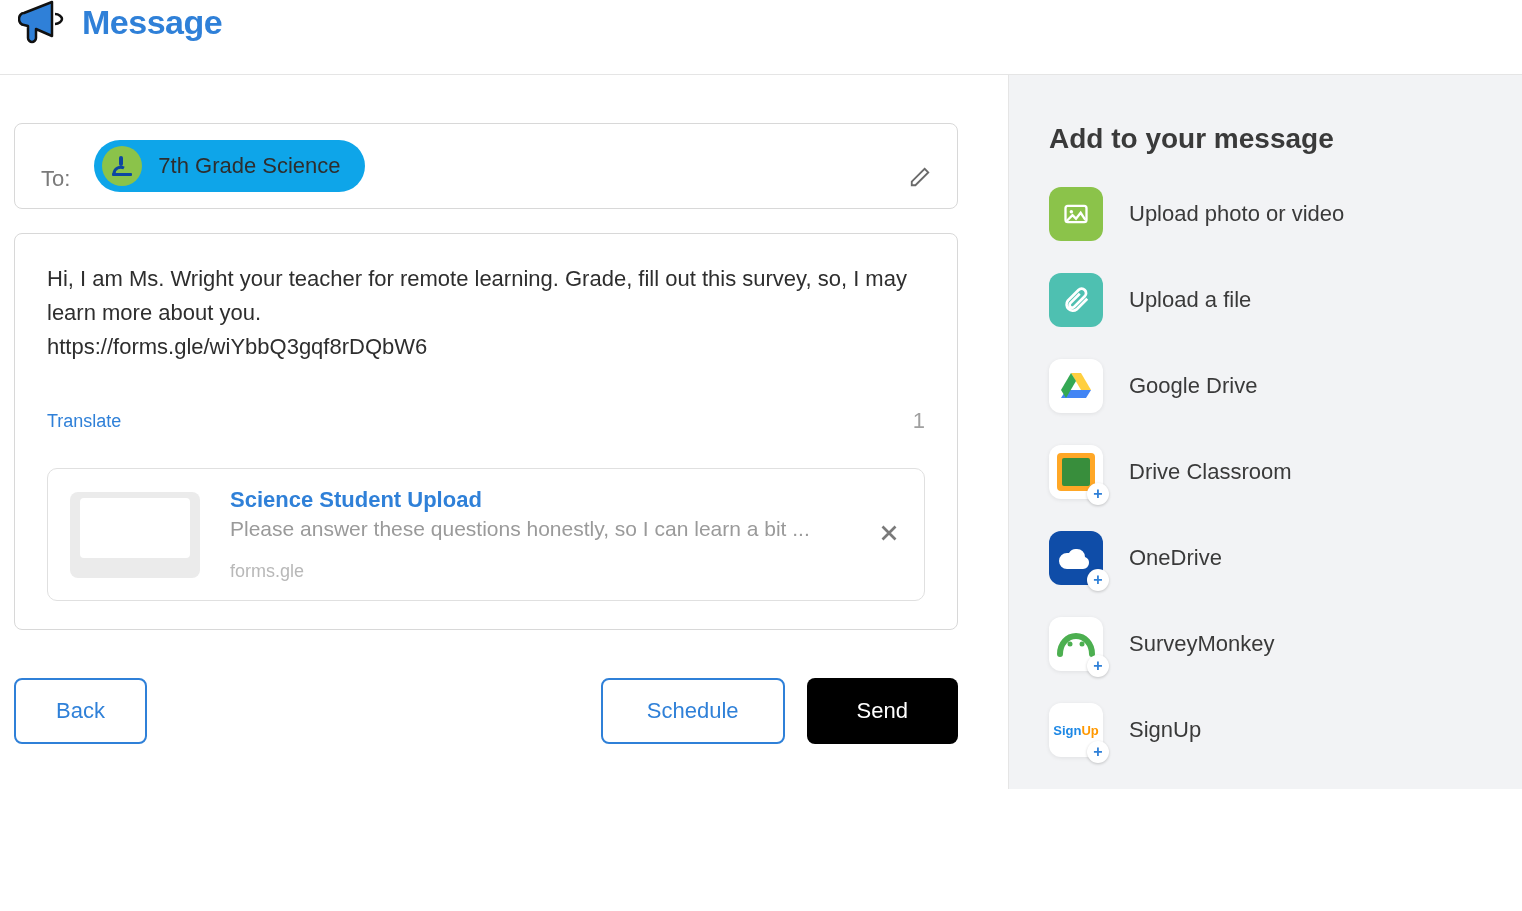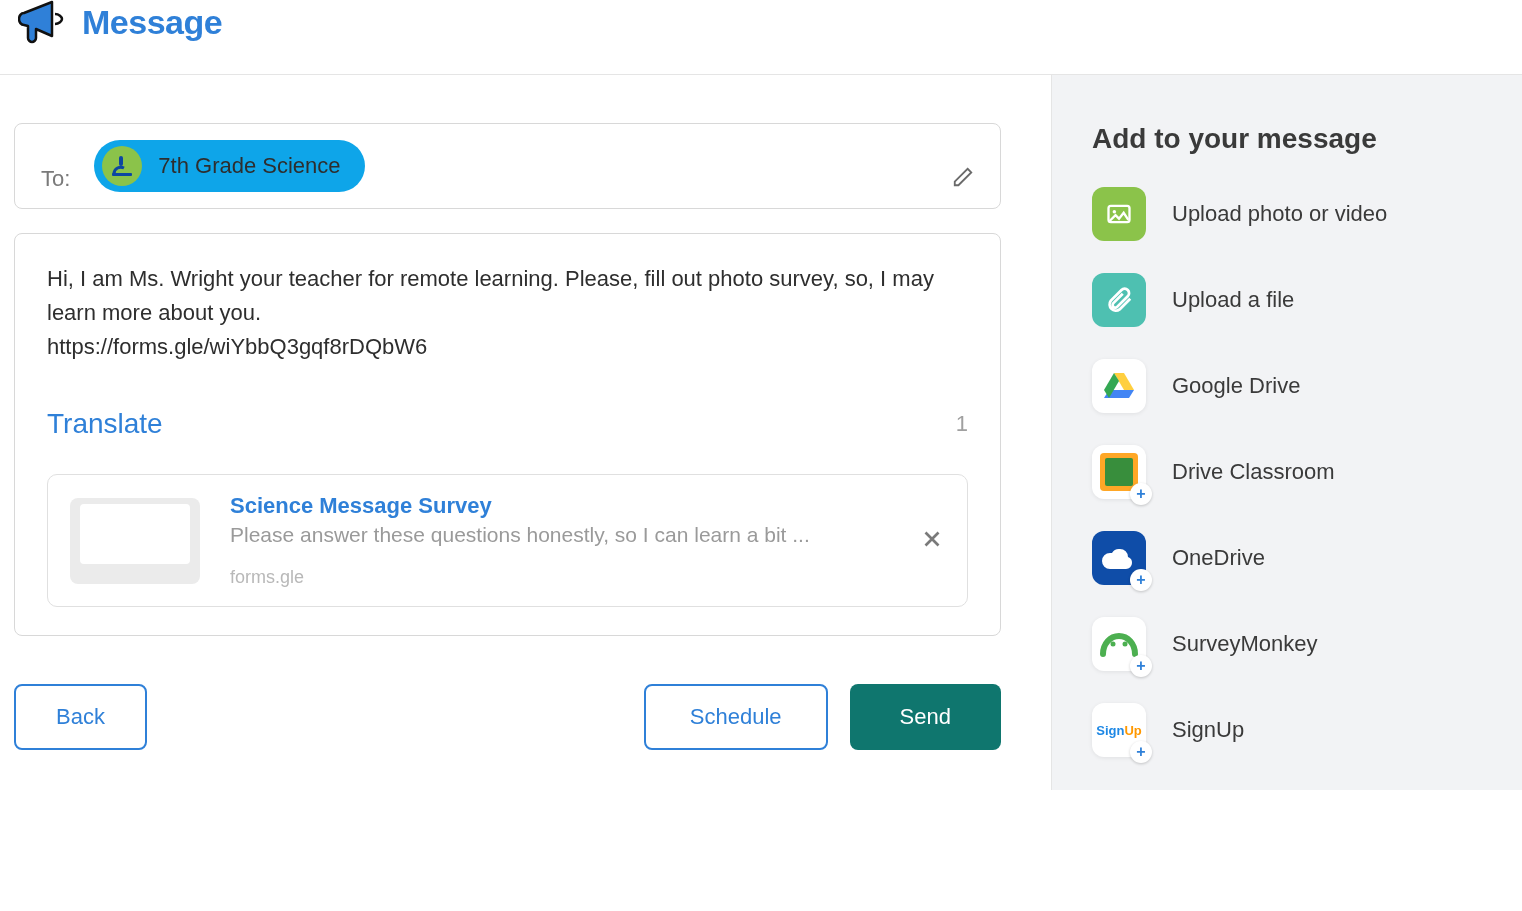--- a/index.html
+++ b/index.html
@@ -1,21 +1,21 @@
 <!DOCTYPE html>
 <html><head>
 <meta charset="utf-8">
 <style>
 * { box-sizing: border-box; margin: 0; padding: 0; }
 body { font-family: -apple-system, BlinkMacSystemFont, "Segoe UI", Helvetica, Arial, sans-serif; background: #fff; color: #2e2e2e; width: 1522px; }
 .page-header { display: flex; align-items: center; padding: 0 18px 30px 18px; border-bottom: 1px solid #e5e5e5; }
 .page-title { color: #2f80d8; font-size: 34px; font-weight: 700; margin-left: 18px; letter-spacing: -0.5px; }
 .layout { display: flex; }
 .main { flex: 1; padding: 48px 50px 40px 14px; }
-.sidebar { width: 471px; background: #f2f3f5; border-left: 1px solid #e5e5e5; padding: 48px 40px 0 40px; }
+.sidebar { width: 514px; background: #f2f3f5; border-left: 1px solid #e5e5e5; padding: 48px 40px 0 40px; }
 .sidebar-title { font-size: 28px; font-weight: 600; color: #3a3a3a; margin-bottom: 32px; }
 .attach-item { display: flex; align-items: center; margin-bottom: 32px; cursor: pointer; }
 .attach-icon { width: 54px; height: 54px; border-radius: 12px; display: flex; align-items: center; justify-content: center; position: relative; background: #fff; }
 .attach-icon.photo { background: #8bc34a; }
 .attach-icon.file { background: #4ec0b1; }
 .attach-icon.gdrive { background: #fff; box-shadow: 0 1px 4px rgba(0,0,0,0.08); }
 .attach-icon.gclass { background: #fff; box-shadow: 0 1px 4px rgba(0,0,0,0.08); }
 .attach-icon.onedrive { background: #0f4da8; }
 .attach-icon.smonkey { background: #fff; box-shadow: 0 1px 4px rgba(0,0,0,0.08); }
 .attach-icon.signup { background: #fff; box-shadow: 0 1px 4px rgba(0,0,0,0.08); }
@@ -23,36 +23,36 @@
 .plus-badge { position: absolute; bottom: -6px; right: -6px; width: 22px; height: 22px; border-radius: 50%; background: #fff; box-shadow: 0 1px 3px rgba(0,0,0,0.2); display: flex; align-items: center; justify-content: center; color: #2f80d8; font-size: 16px; font-weight: 700; }
 .to-box { border: 1px solid #d8d8d8; border-radius: 8px; padding: 16px 26px; display: flex; align-items: flex-end; margin-bottom: 24px; }
 .to-label { color: #7a7a7a; font-size: 22px; margin-right: 24px; }
 .recipient-chip { display: flex; align-items: center; background: #0ea5e9; border-radius: 999px; padding: 6px 24px 6px 8px; }
 .chip-avatar { width: 40px; height: 40px; border-radius: 50%; background: #8bc34a; display: flex; align-items: center; justify-content: center; }
 .chip-text { font-size: 22px; font-weight: 500; margin-left: 16px; color: #2e2e2e; }
 .edit-btn { margin-left: auto; color: #6a6a6a; cursor: pointer; }
 .compose-box { border: 1px solid #d8d8d8; border-radius: 8px; padding: 28px 32px; }
 .msg-body { font-size: 22px; line-height: 1.55; color: #2e2e2e; white-space: pre-wrap; border: none; outline: none; width: 100%; resize: none; font-family: inherit; }
 .translate-row { display: flex; align-items: center; margin-top: 44px; }
-.translate-link { color: #2f80d8; font-size: 28px; cursor: pointer; }
+.translate-link { color: #2f80d8; font-size: 18px; cursor: pointer; }
 .msg-count { margin-left: auto; color: #a0a0a0; font-size: 22px; }
 .link-card { display: flex; align-items: center; border: 1px solid #e0e0e0; border-radius: 10px; padding: 18px 22px; margin-top: 34px; }
 .link-thumb { width: 130px; height: 86px; background: #ebebeb; border-radius: 8px; flex-shrink: 0; position: relative; overflow: hidden; }
 .link-thumb::before { content: ""; position: absolute; top: 6px; left: 10px; right: 10px; height: 60px; background: #fff; border-radius: 4px; }
 .link-meta { margin-left: 30px; flex: 1; min-width: 0; }
 .link-title { color: #2f80d8; font-size: 22px; font-weight: 600; }
 .link-desc { color: #9a9a9a; font-size: 21px; margin-top: 4px; white-space: nowrap; overflow: hidden; text-overflow: ellipsis; }
 .link-domain { color: #b8b8b8; font-size: 18px; margin-top: 20px; }
 .link-remove { color: #7a7a7a; cursor: pointer; flex-shrink: 0; margin-left: 16px; }
 .actions { display: flex; margin-top: 48px; }
 .btn { font-size: 22px; font-weight: 500; padding: 18px 40px; border-radius: 8px; cursor: pointer; border: 2px solid transparent; }
 .btn-back { border-color: #2f80d8; color: #2f80d8; background: #fff; }
 .spacer { flex: 1; }
 .btn-schedule { border-color: #2f80d8; color: #2f80d8; background: #fff; margin-right: 22px; padding: 18px 44px; }
-.btn-send { background: #0f766e; color: #fff; padding: 18px 48px; }
+.btn-send { background: #000000; color: #fff; padding: 18px 48px; }
 .megaphone-svg { flex-shrink: 0; }
 .gclass-sq { width: 38px; height: 38px; background: #ffa726; border-radius: 4px; position: relative; display:flex; align-items:center; justify-content:center; }
 .gclass-sq::after { content: ""; width: 28px; height: 28px; background: #388e3c; border-radius: 2px; }
 </style>
 </head>
 <body>
 
 <div class="page-header">
   <svg class="megaphone-svg" width="46" height="44" viewBox="0 0 46 44">
     <path d="M6 13 C3 13 1 16 1 19 C1 22 3 25 6 25 L10 26 L10 38 C10 40 12 42 14 42 C16 42 18 40 18 38 L18 29 L34 36 L34 2 L6 13 Z" fill="#2f80d8" stroke="#111" stroke-width="2.5" stroke-linejoin="round"></path>
@@ -77,32 +77,32 @@
         <span class="chip-text">7th Grade Science</span>
       </div>
       <div class="edit-btn">
         <svg width="22" height="22" viewBox="0 0 24 24" fill="none" stroke="currentColor" stroke-width="2">
           <path d="M17 3l4 4L7 21H3v-4L17 3z"></path>
         </svg>
       </div>
     </div>
 
     <div class="compose-box">
-      <div class="msg-body" contenteditable="true" style="">Hi, I am Ms. Wright your teacher for remote learning. Please, fill out photo survey, so, I may learn more about you.
+      <div class="msg-body" contenteditable="true" style="">Hi, I am Ms. Wright your teacher for remote learning. Grade, fill out this survey, so, I may learn more about you.
 https://forms.gle/wiYbbQ3gqf8rDQbW6</div>
 
       <div class="translate-row">
         <span class="translate-link">Translate</span>
         <span class="msg-count">1</span>
       </div>
 
       <div class="link-card">
         <div class="link-thumb"></div>
         <div class="link-meta">
-          <div class="link-title">Science Message Survey</div>
+          <div class="link-title">Science Student Upload</div>
           <div class="link-desc">Please answer these questions honestly, so I can learn a bit ...</div>
           <div class="link-domain">forms.gle</div>
         </div>
         <div class="link-remove">
           <svg width="26" height="26" viewBox="0 0 24 24" fill="none" stroke="currentColor" stroke-width="2.5">
             <path d="M6 6l12 12M18 6L6 18"></path>
           </svg>
         </div>
       </div>
     </div>

